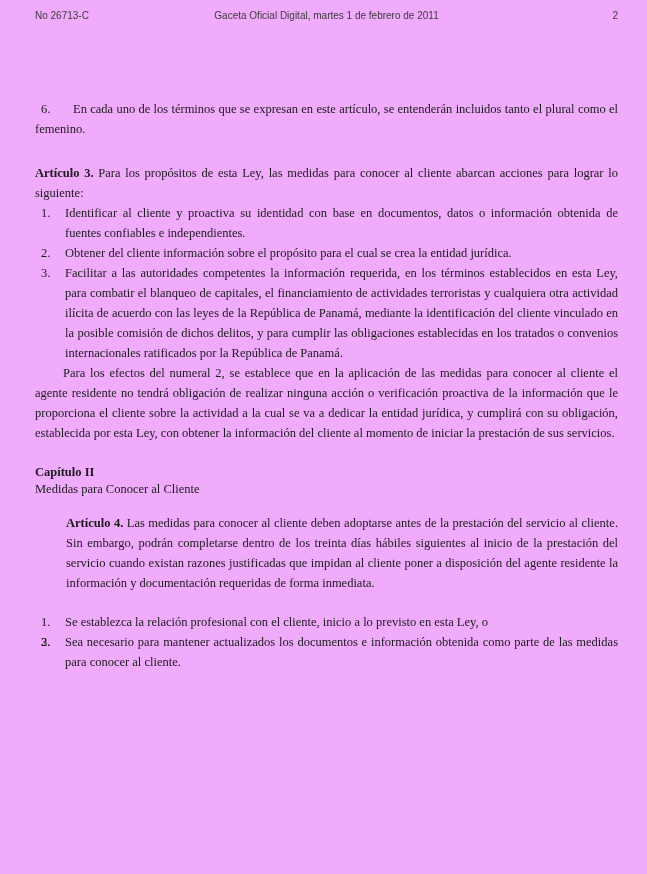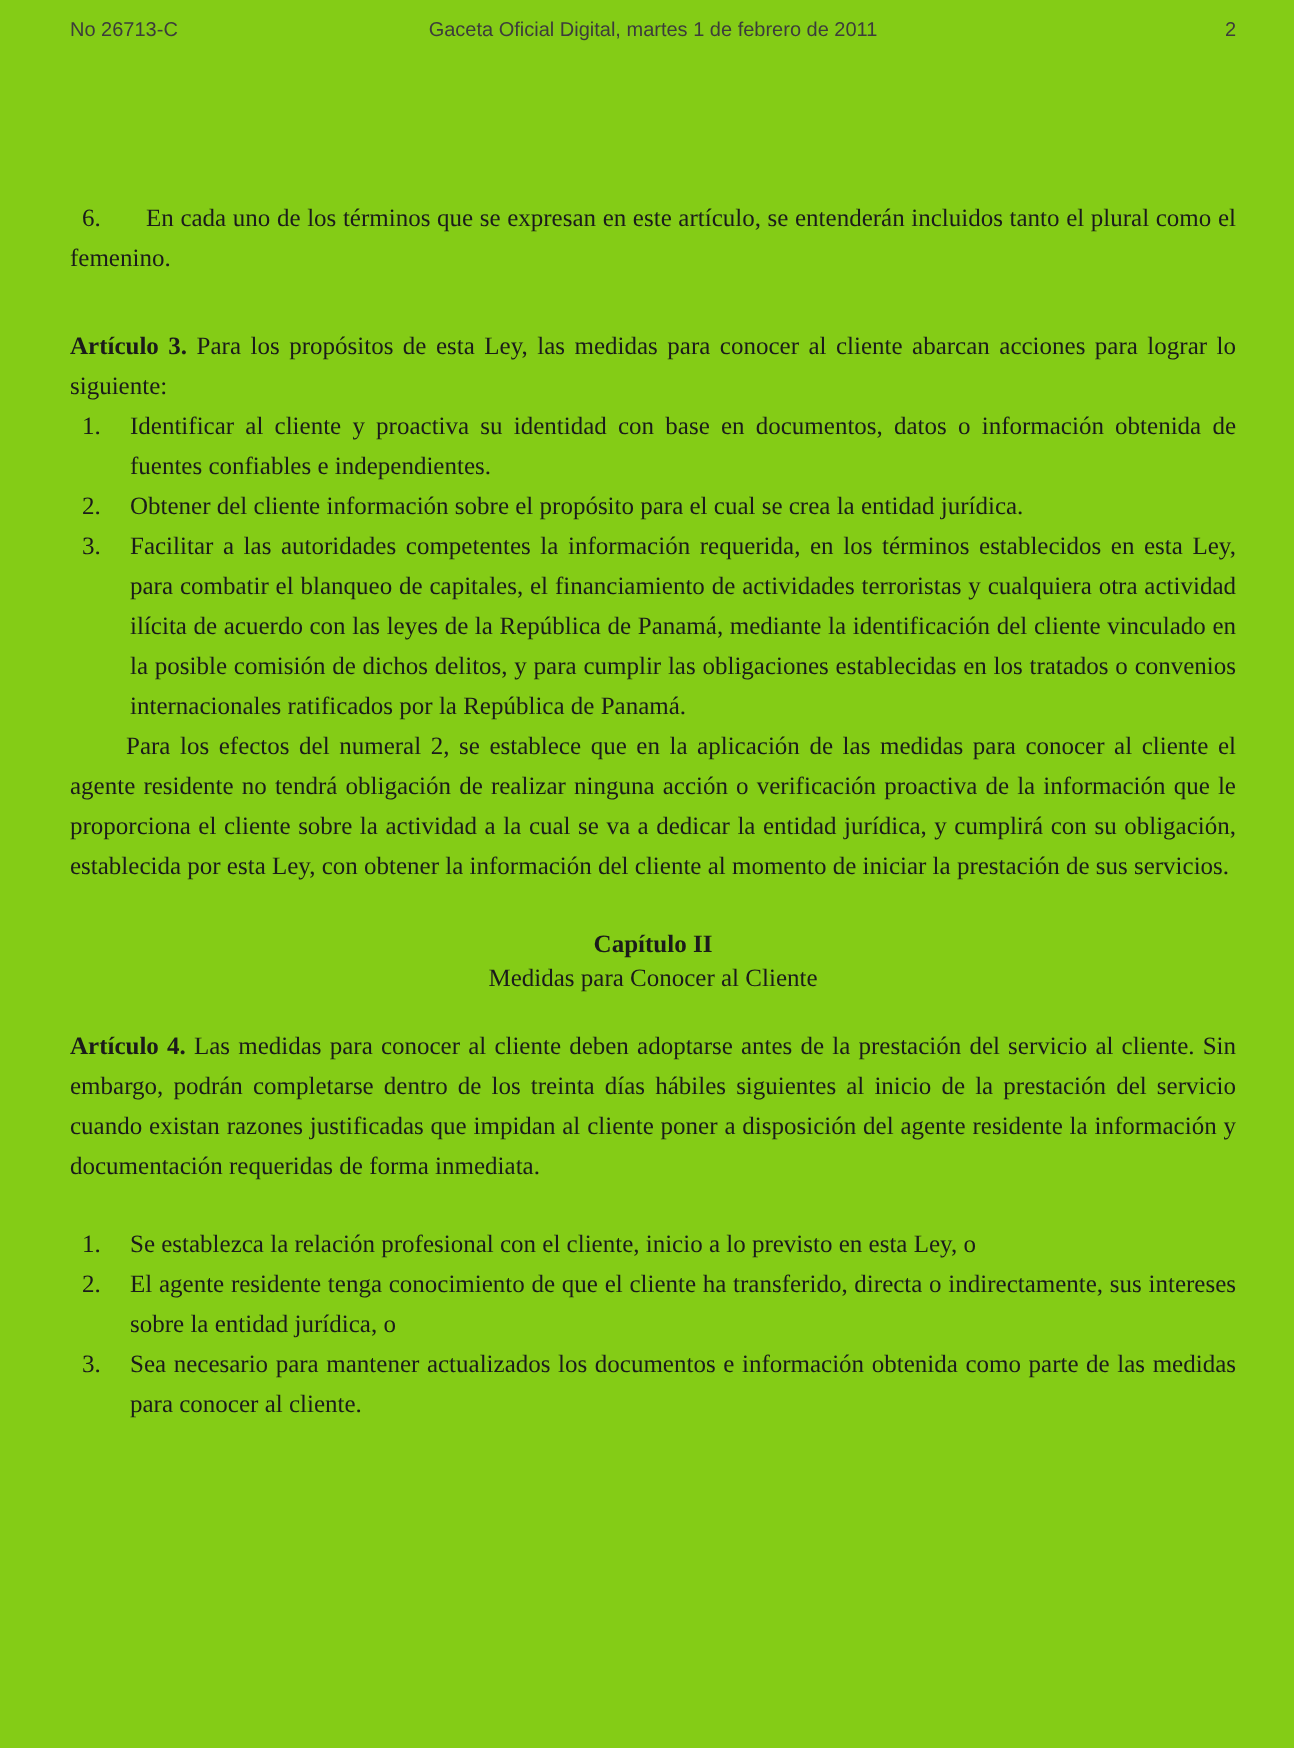--- a/index.html
+++ b/index.html
@@ -6,21 +6,21 @@
   html, body { background: #ffffff; }
   body {
     width: 647px; height: 874px;
     font-family: "Liberation Serif", serif;
     color: #1b1b1b;
     overflow: hidden;
   }
   .page {
     position: relative;
     width: 647px; height: 874px;
-    background: #84cc16;
+    background: #f0abfc;
     padding: 10px 29px 0 35px;
   }
   .page-header {
     position: relative;
     font-family: "Liberation Sans", sans-serif;
     font-size: 10px;
     color: #3c3c3c;
     height: 13px;
   }
   .hdr-left { position: absolute; left: 0; top: 0; }
@@ -36,22 +36,22 @@
     position: relative;
     padding-left: 30px;
     text-align: justify;
   }
   .li .num { position: absolute; left: 6px; top: 0; }
   .indent-lg { text-indent: 38px; }
   .indent-sm { text-indent: 28px; }
   .b { font-weight: bold; }
   .i { font-style: italic; }
   .blk-art3 { margin-top: 24px; }
-  .chapter { margin-top: 21px; text-align: center; line-height: 17px; }
-  .blk-art4 { margin-top: 15px; }
+  .chapter { margin-top: 21px; line-height: 17px; }
+  .blk-art4 { margin-top: 15px; margin-left: 31px; }
   .blk-art5 { margin-top: 19px; }
 </style>
 </head>
 <body>
 
 <div class="page">
 
   <div class="page-header">
     <span class="hdr-left">No 26713-C</span>
     <span class="hdr-center">Gaceta Oficial Digital, martes 1 de febrero de 2011</span>
@@ -95,21 +95,20 @@
     </div>
 
     <div class="blk-art5">
 
       <div class="li">
         <span class="num">1.</span>
         <span>Se establezca la relación profesional con el cliente, inicio a lo previsto en esta Ley, o</span>
       </div>
       <div class="li">
         <span class="num">2.</span>
-        <span>El agente residente tenga conocimiento de que el cliente ha transferido, directa o indirectamente, sus intereses sobre la entidad jurídica, o</span>
       </div>
       <div class="li">
         <span class="num">3.</span>
         <span>Sea necesario para mantener actualizados los documentos e información obtenida como parte de las medidas para conocer al cliente.</span>
       </div>
     </div>
 
   </div>
 </div>
 

